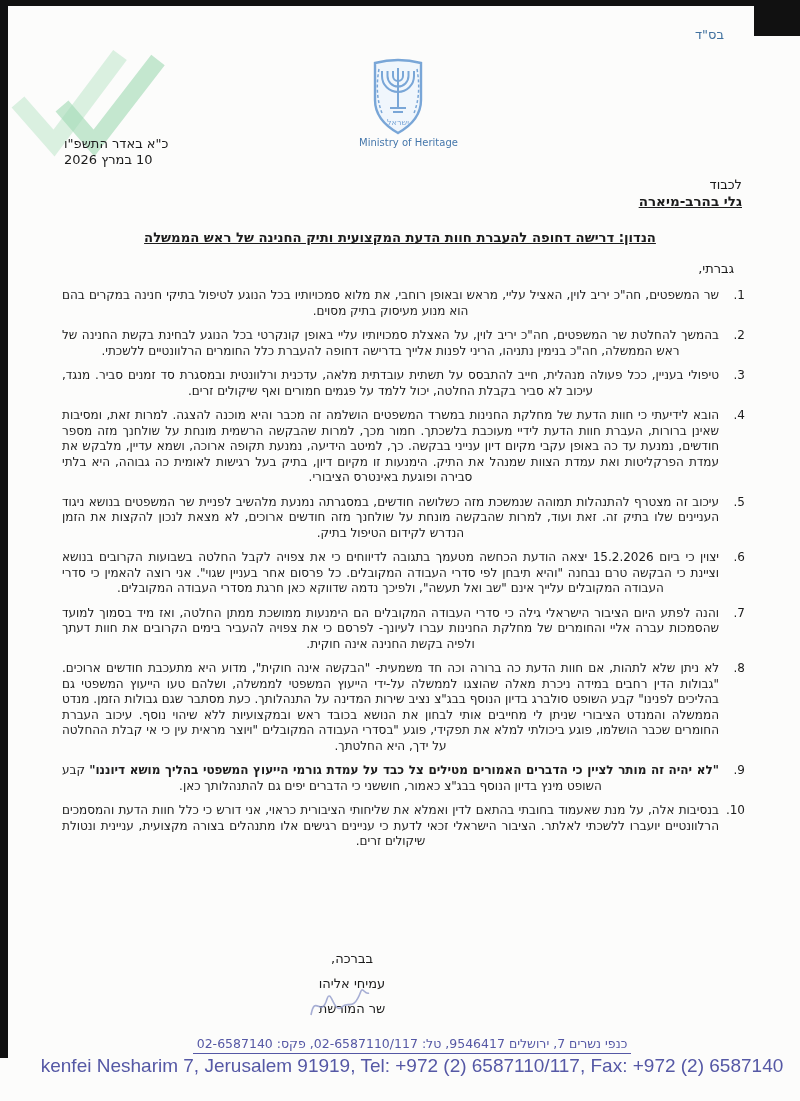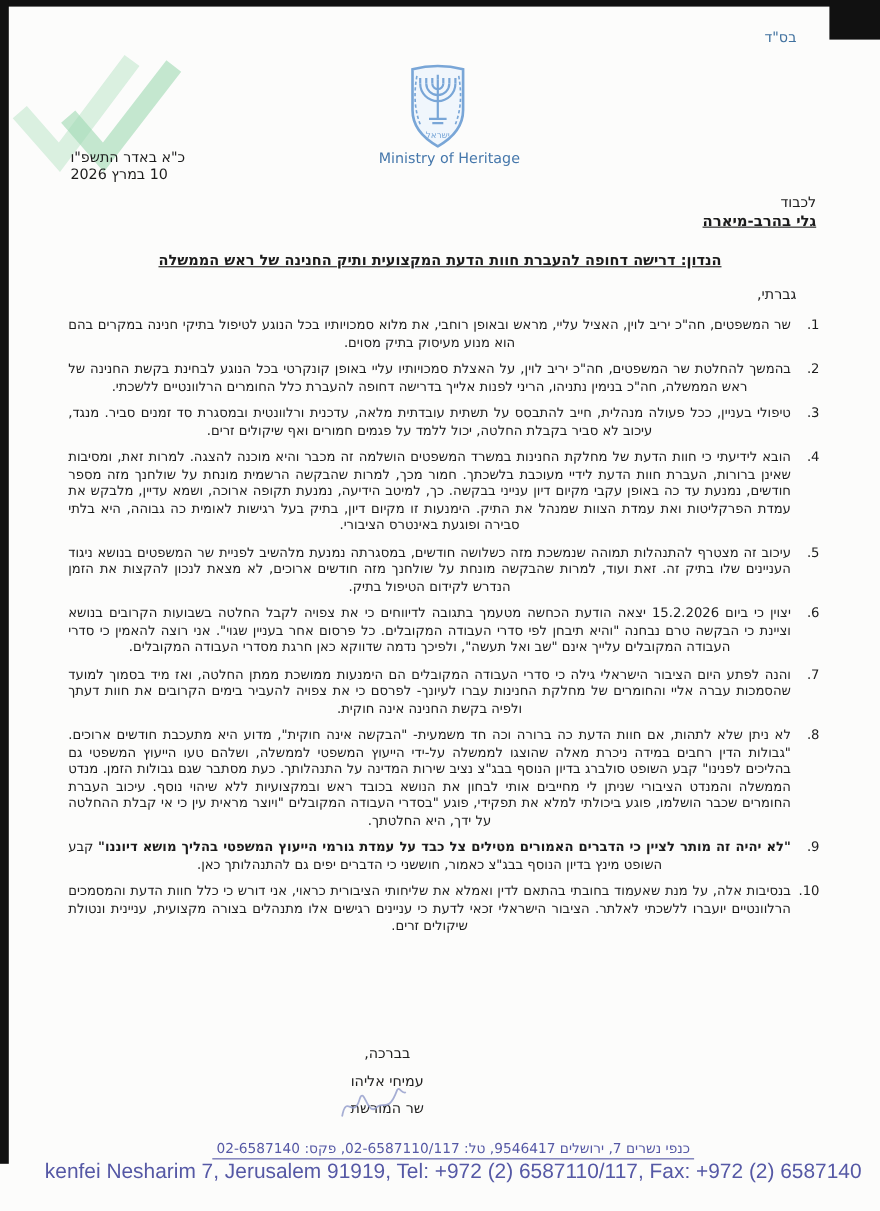--- a/index.html
+++ b/index.html
@@ -15,31 +15,31 @@
   .edge-left{top:0;left:0;width:8px;height:1058px;}
   .edge-corner{top:0;right:0;width:46px;height:36px;}
   
   .watermark{position:absolute;top:40px;left:4px;width:170px;height:125px;pointer-events:none;}
   
   .bsd{position:absolute;top:27px;right:76px;font-size:13px;color:#40719f;direction:rtl;}
   
   .logo{position:absolute;top:56px;left:0;width:796px;text-align:center;}
   .logo .emblem{display:block;margin:0 auto;}
   .min-he{font-size:11.5px;font-weight:bold;color:#3c6da3;margin-top:3px;direction:rtl;}
-  .min-en{font-size:13px;color:#4577ab;margin-top:1px;margin-left:21px;}
+  .min-en{font-size:10px;color:#4577ab;margin-top:1px;margin-left:21px;}
   
   .date-block{position:absolute;top:136px;left:64px;font-size:13px;line-height:16px;direction:rtl;text-align:left;}
   
   .addressee{position:absolute;top:176px;right:58px;direction:rtl;text-align:right;font-size:13px;line-height:17px;}
   .addressee .name{font-weight:bold;text-decoration:underline;font-size:13.5px;}
   
   .subject{position:absolute;top:230px;left:40px;right:40px;text-align:center;direction:rtl;
     font-weight:bold;font-size:13.2px;text-decoration:underline;}
   
-  .salutation{position:absolute;top:261px;right:76px;font-size:13px;direction:rtl;}
+  .salutation{position:absolute;top:261px;right:66px;font-size:13px;direction:rtl;}
   
   .body-list{position:absolute;top:288px;right:55px;left:60px;direction:rtl;font-size:12px;line-height:15.5px;}
   .item{display:flex;margin-bottom:9px;}
   .item .num{width:26px;flex:0 0 26px;text-align:right;direction:rtl;}
   .item .txt{flex:1;text-align:justify;text-align-last:center;padding-left:2px;}
   .item .txt .b{font-weight:bold;}
   
   .signature{position:absolute;top:946px;left:0;width:704px;text-align:center;font-size:13px;line-height:25px;direction:rtl;}
   .sig-name-wrap{position:relative;display:inline-block;}
   .scribble{position:absolute;left:-14px;top:14px;pointer-events:none;}

